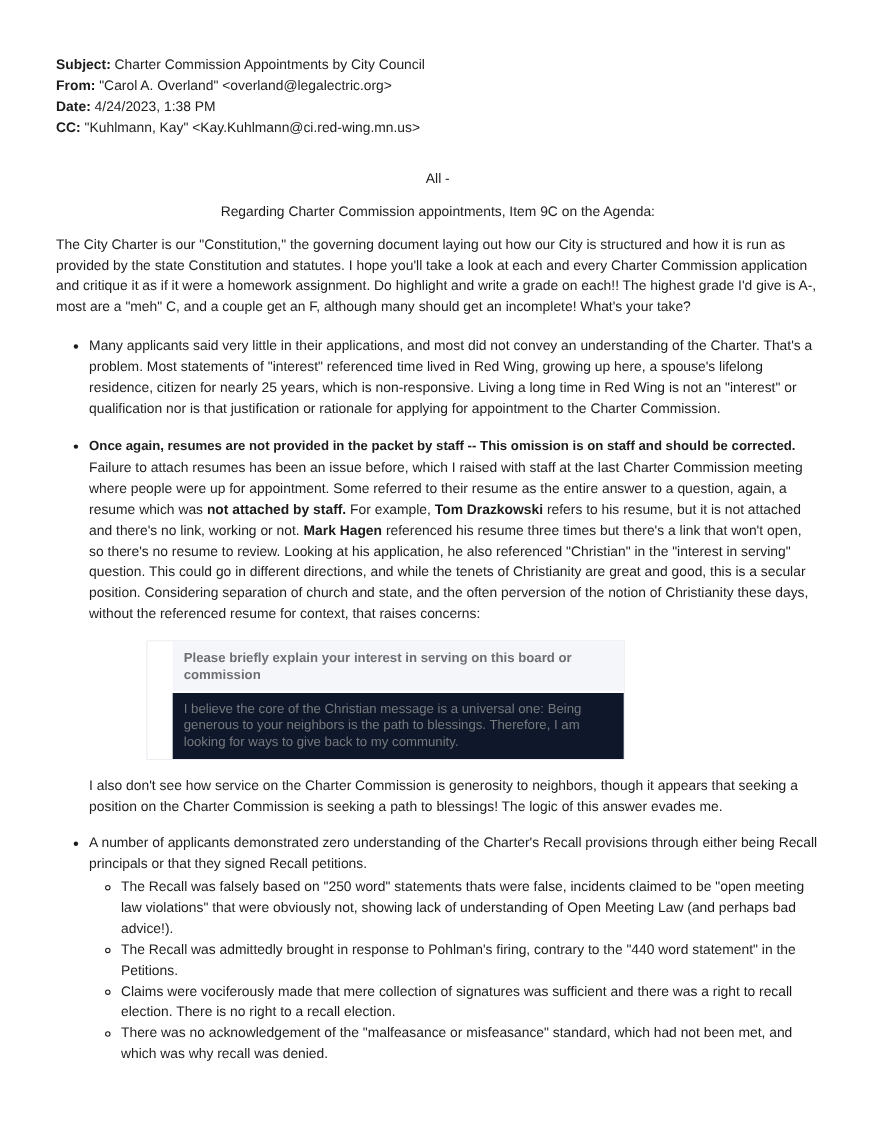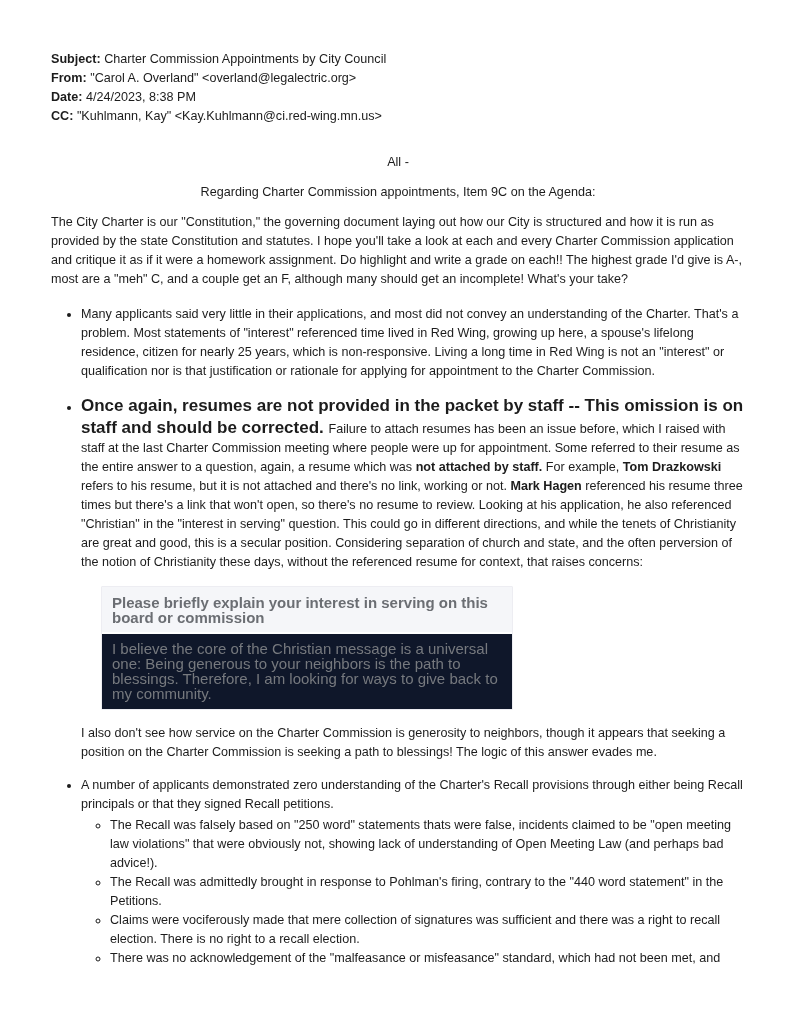--- a/index.html
+++ b/index.html
@@ -31,29 +31,30 @@
     list-style-type: disc;
   }
   ul.top > li { margin-bottom: 14px; }
   ul.sub {
     margin: 2px 0 0 0;
     padding-left: 29px;
     list-style-type: circle;
   }
   ul.sub > li { margin: 0; }
   .seg-bold { font-weight: 700; }
-  .seg-big { font-weight: 700; font-size: 17px; line-height: 21px; }
+  .seg-big { font-weight: 700; font-size: 12px; line-height: 21px; }
   .followup { margin: 12px 0 0 0; }
   .form-quote {
     width: 410px;
-    margin: 14px 0 14px 20px;
-    font-size: 15px;
+    margin: 14px 0 14px 52px;
+    font-size: 12px;
     line-height: 15px;
     border: 1px solid #ededf2;
     border-radius: 1px;
+    padding-left: 23px;
   }
   .fq-question {
     background: #f5f6f9;
     color: #6b6e73;
     font-weight: 700;
     padding: 8px 10px 7px 10px;
     border-bottom: 2px solid #ffffff;
   }
   .fq-answer {
     background: #0f172a;
@@ -71,21 +72,21 @@
       <div class="hdr-row">
         <span class="hdr-label">Subject:</span>
         <span class="hdr-value">Charter Commission Appointments by City Council</span>
       </div>
       <div class="hdr-row">
         <span class="hdr-label">From:</span>
         <span class="hdr-value">"Carol A. Overland" &lt;overland@legalectric.org&gt;</span>
       </div>
       <div class="hdr-row">
         <span class="hdr-label">Date:</span>
-        <span class="hdr-value">4/24/2023, 8:38 PM</span>
+        <span class="hdr-value">4/24/2023, 1:38 PM</span>
       </div>
       <div class="hdr-row">
         <span class="hdr-label">CC:</span>
         <span class="hdr-value">"Kuhlmann, Kay" &lt;Kay.Kuhlmann@ci.red-wing.mn.us&gt;</span>
       </div>
     </div>
 
     <div class="body-block">
       <p class="line">All -</p>
       <p class="line">Regarding Charter Commission appointments, Item 9C on the Agenda:</p>

